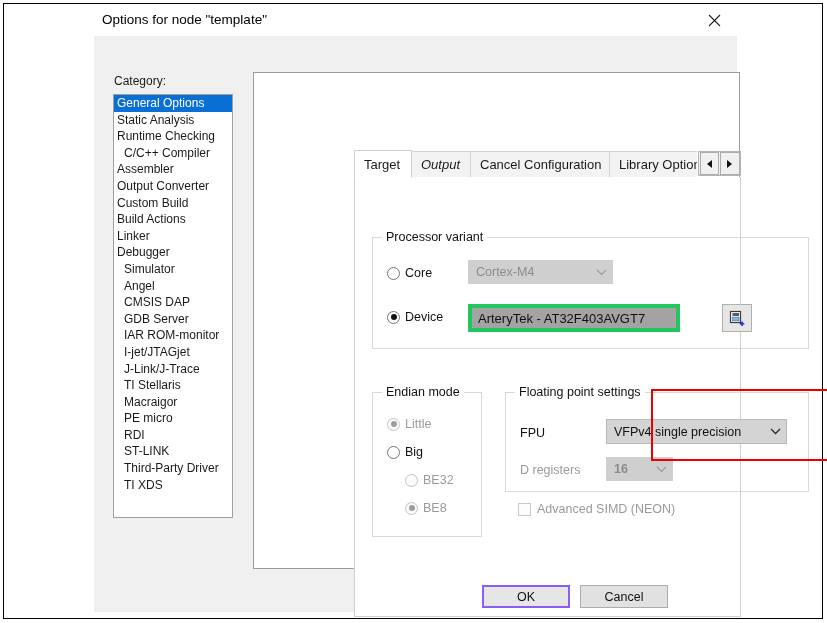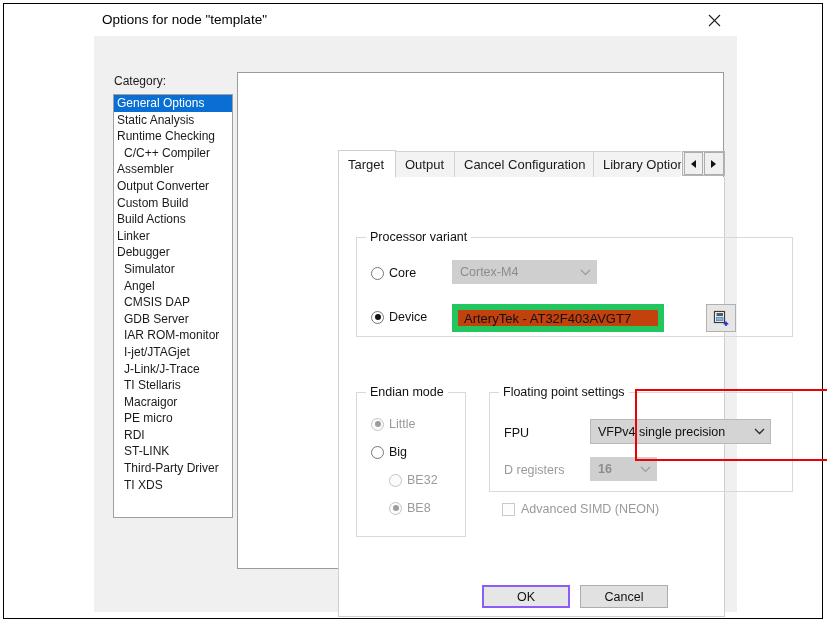--- a/index.html
+++ b/index.html
@@ -95,21 +95,21 @@
   }
   .cat-item.indent1 { padding-left: 10px; }
   .cat-item.selected {
     background: #0a6fd4;
     color: #ffffff;
   }
 
   
   #right-panel {
     position: absolute;
-    left: 143px;
+    left: 159px;
     top: 68px;
     width: 487px;
     height: 497px;
     background: #ffffff;
     border: 1px solid #9b9b9b;
     box-sizing: border-box;
   }
 
   
   #tabstrip {
@@ -203,21 +203,21 @@
   .group-title {
     position: absolute;
     top: -8px;
     left: 9px;
     background: #ffffff;
     padding: 0 4px;
     font-size: 12.5px;
     color: #111111;
     white-space: nowrap;
   }
-  #grp-processor { left: 17px; top: 60px; width: 437px; height: 100px; }
+  #grp-processor { left: 17px; top: 60px; width: 437px; height: 112px; }
   #grp-endian    { left: 17px; top: 215px; width: 110px; height: 145px; }
   #grp-float     { left: 150px; top: 215px; width: 304px; height: 100px; }
 
   
   .radio-row {
     position: absolute;
     display: flex;
     align-items: center;
     white-space: nowrap;
     cursor: default;
@@ -290,22 +290,22 @@
   .chev {
     width: 22px;
     text-align: center;
     font-size: 10px;
     line-height: 1;
   }
   .chev svg { display: block; margin: 0 auto; }
 
   .textfield {
     position: absolute;
-    background: #c2410c;
-    border: 6px solid #22c55e;
+    background: #a3a3a3;
+    border: 4px solid #22c55e;
     box-sizing: border-box;
     display: flex;
     align-items: center;
     padding-left: 6px;
     font-size: 13px;
     color: #111111;
     white-space: nowrap;
     overflow: hidden;
   }
   .field-label {
@@ -408,21 +408,21 @@
         <div class="cat-item indent1">ST-LINK</div>
         <div class="cat-item indent1">Third-Party Driver</div>
         <div class="cat-item indent1">TI XDS</div>
       </div>
 
     <div id="right-panel">
 
       <div id="tabstrip">
         <div id="tab-clip">
             <div class="tab active" style="left: 0px; width: 58px; top: 0px;">Target</div>
-            <div class="tab" style="left: 57px; width: 72px; top: 1px;">Output</div>
+            <div class="tab" style="left: 57px; width: 72px; top: 1px; font-style: italic;">Output</div>
             <div class="tab" style="left: 116px; width: 140px; top: 1px;">Cancel Configuration</div>
             <div class="tab" style="left: 255px; width: 109px; top: 1px;">Library Options</div>
           </div>
         <div class="tab-scroll-wrap">
           <div class="tab-scroll-btn">
             <span class="tri tri-left"></span>
           </div>
           <div class="tab-scroll-btn">
             <span class="tri tri-right"></span>
           </div>

